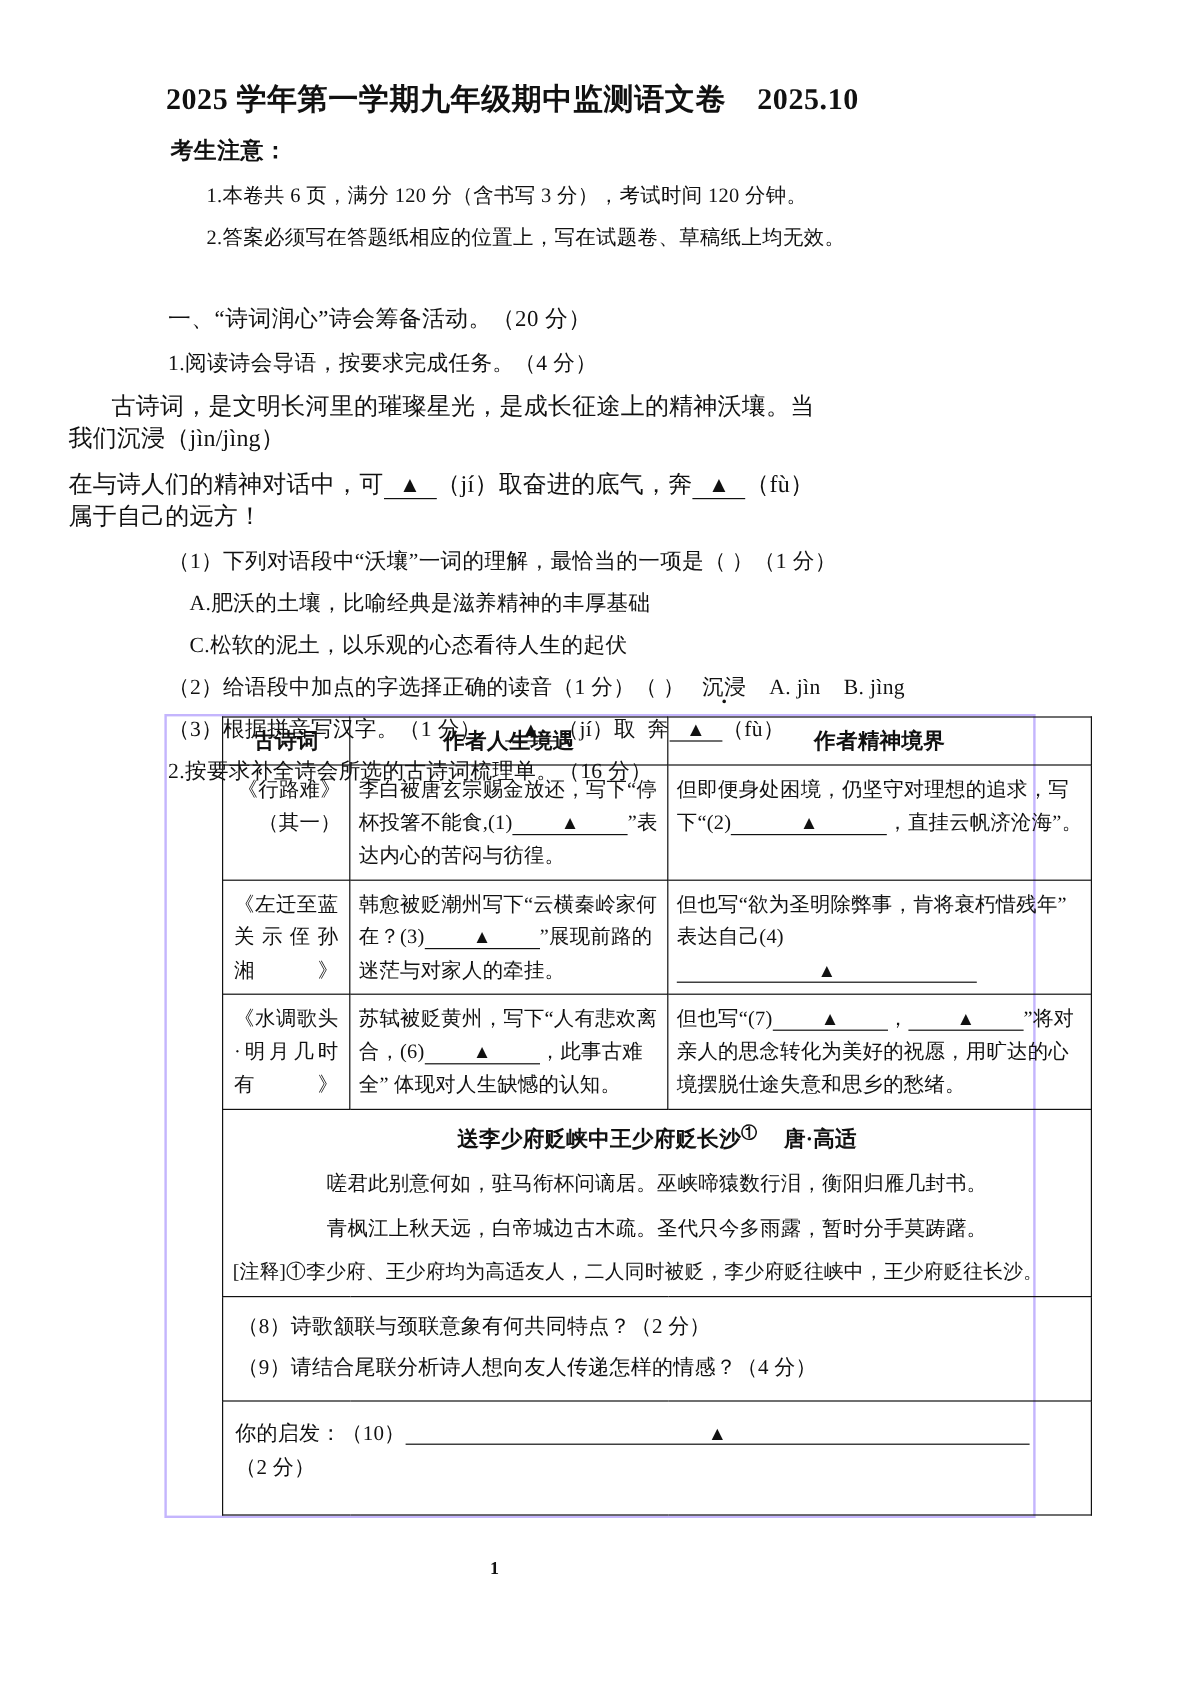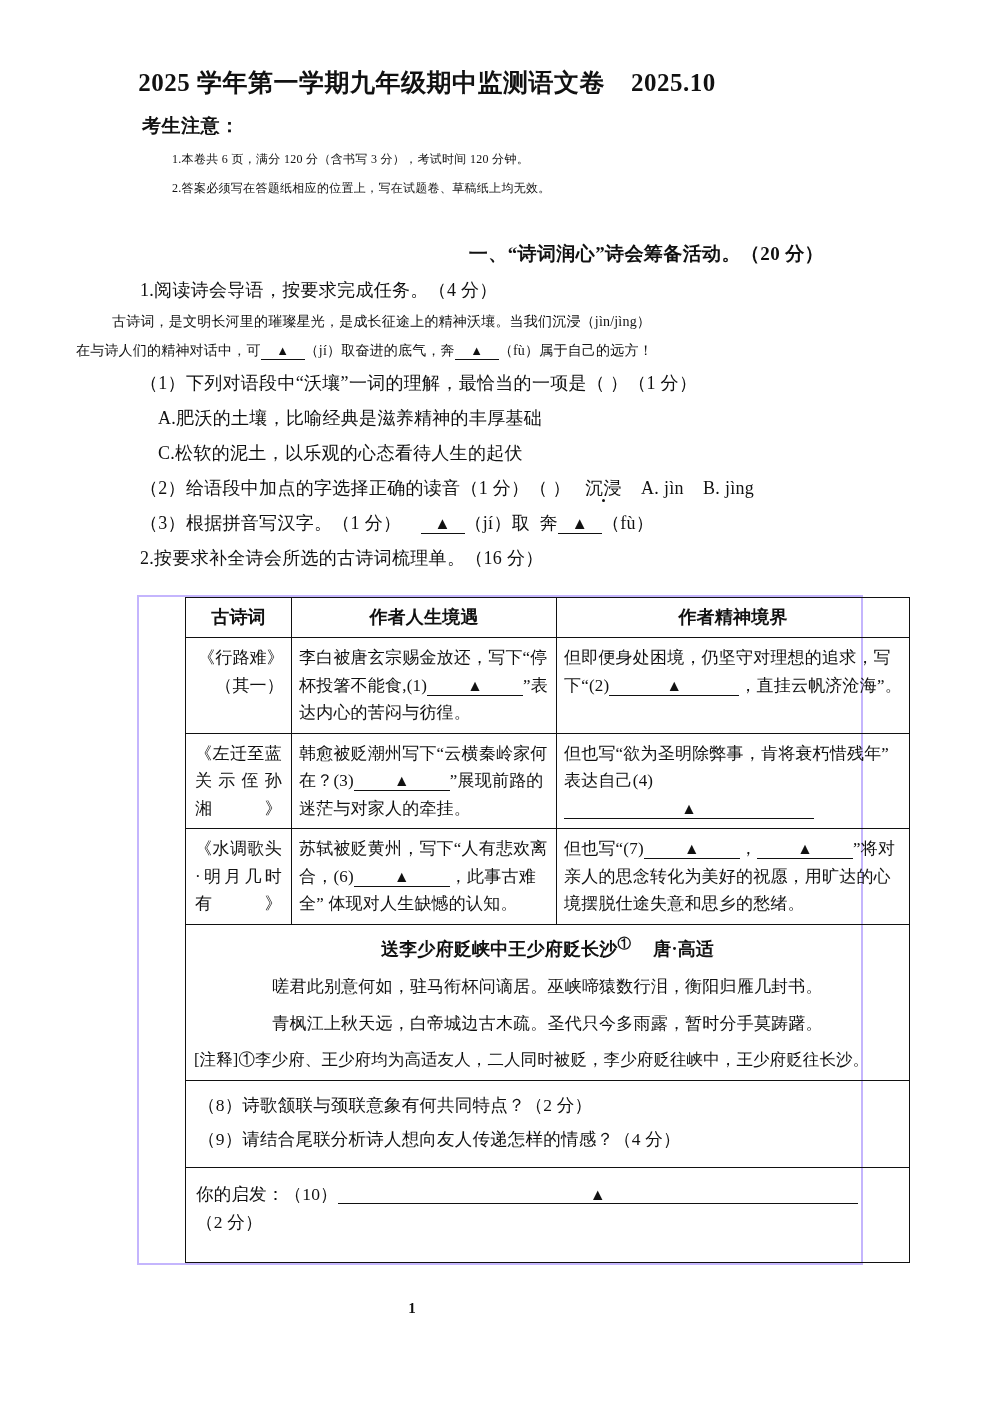--- a/index.html
+++ b/index.html
@@ -39,45 +39,44 @@
   }
 
   .notice-head {
     font-size: 19px;
     font-weight: bold;
     margin: 14px 0 0 0;
     padding-left: 142px;
     letter-spacing: 0.5px;
   }
   .notice-item {
-    font-size: 12px;
+    font-size: 17px;
     padding-left: 172px;
     margin-top: 12px;
     letter-spacing: 0.3px;
   }
 
   
   .sec-title {
     font-size: 19px;
-    font-weight: bold;
+    font-weight: normal;
     padding-left: 140px;
     margin-top: 44px;
     letter-spacing: 0.4px;
-    text-align: right;
   }
   .q-line {
     font-size: 18px;
     padding-left: 140px;
     margin-top: 11px;
     letter-spacing: 0.3px;
   }
   .q-line.indent2 { padding-left: 158px; }
   .q-para {
-    font-size: 14px;
-    padding-left: 76px;
+    font-size: 20px;
+    padding-left: 57px;
     padding-right: 130px;
     margin-top: 11px;
     letter-spacing: 0.2px;
   }
   .q-para .ind { padding-left: 36px; }
   .dotchar {
     position: relative;
   }
   .dotchar::after {
     content: "";

